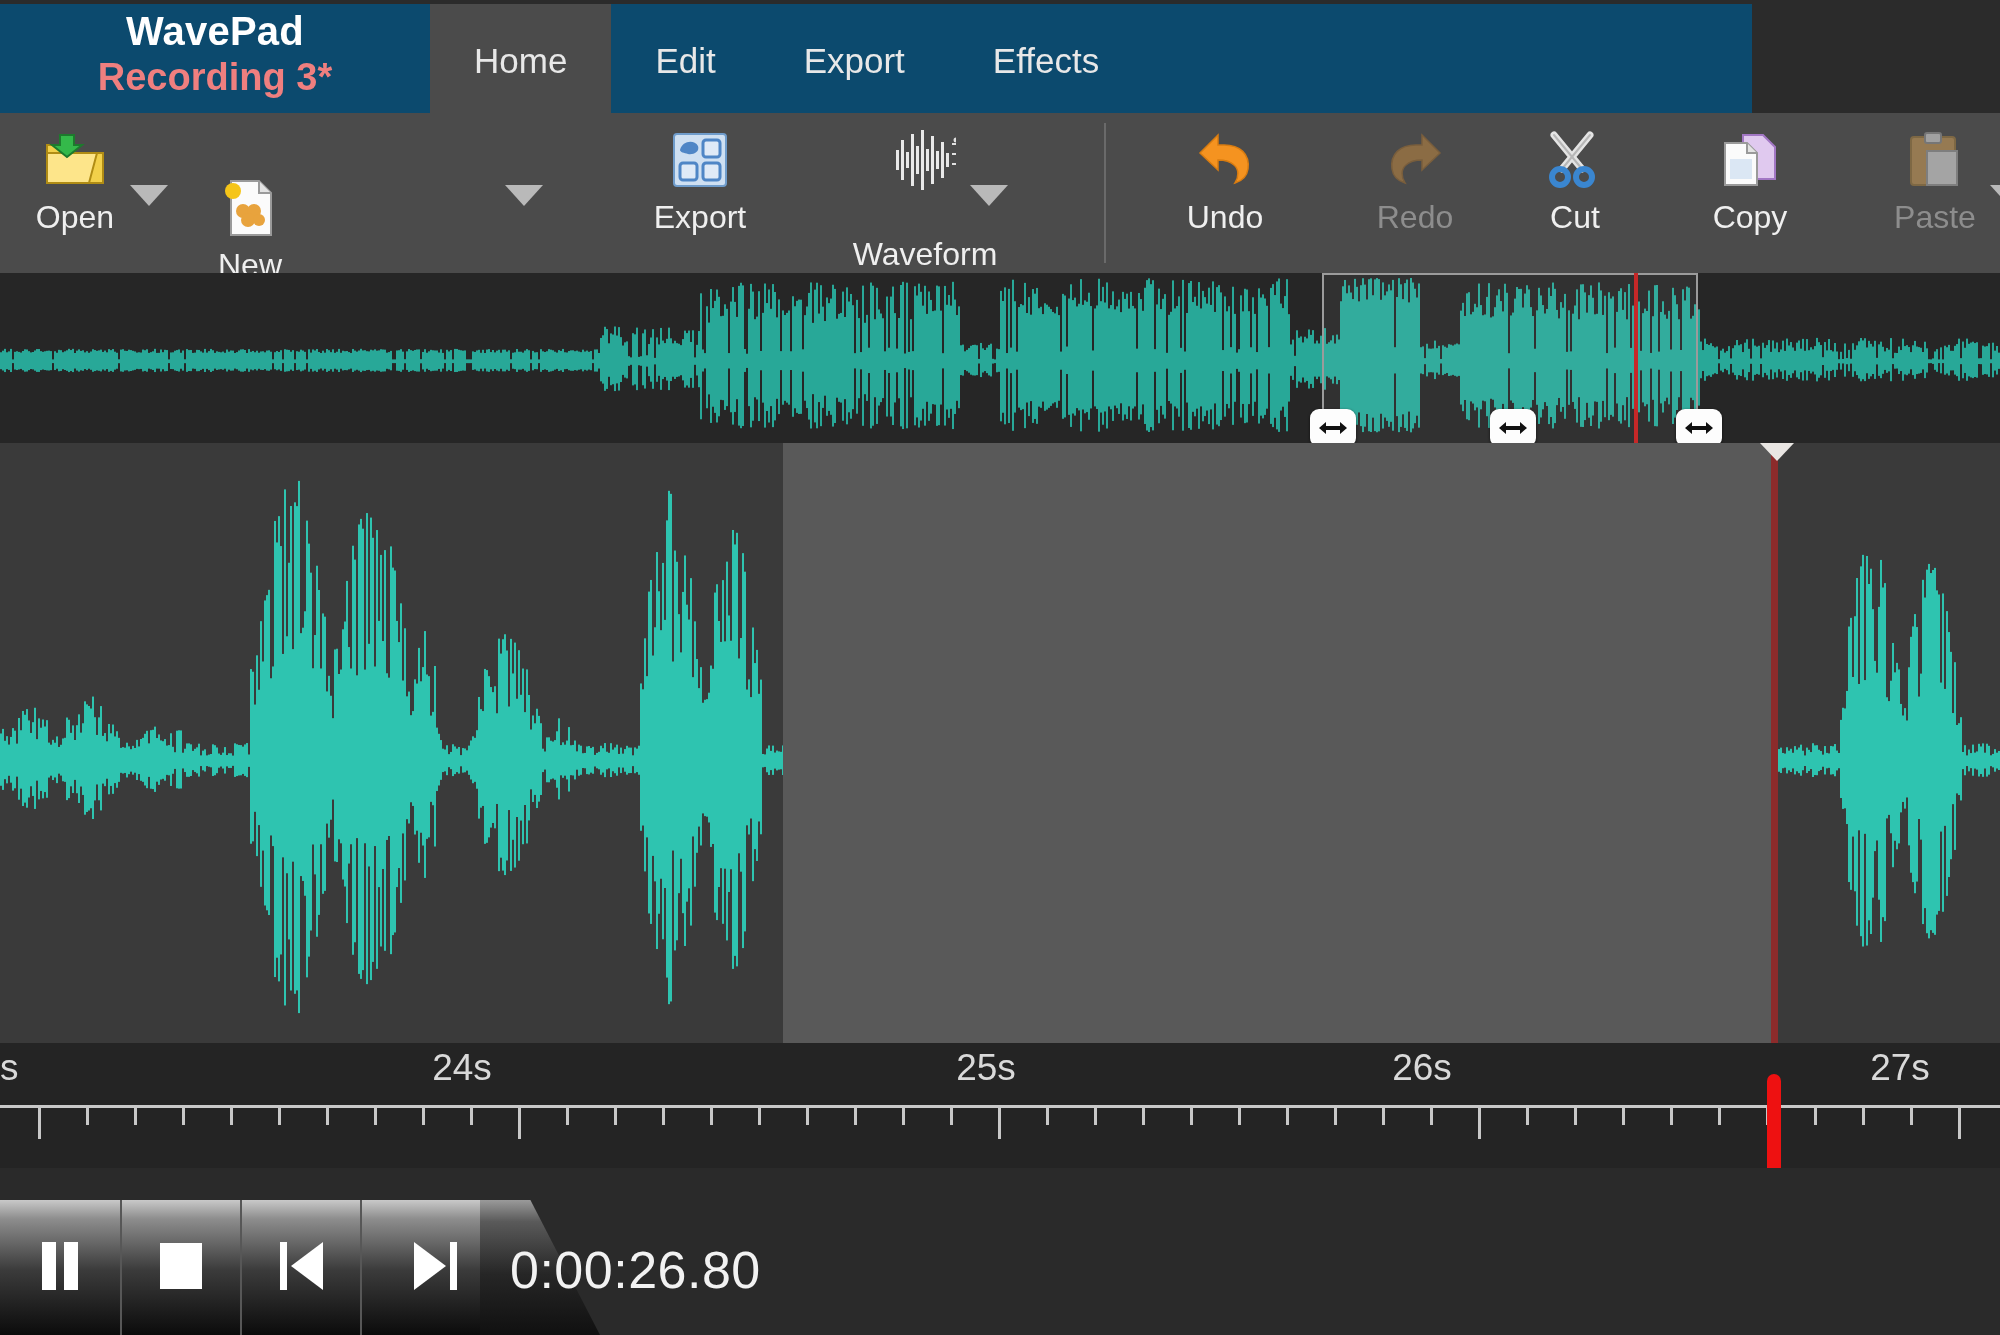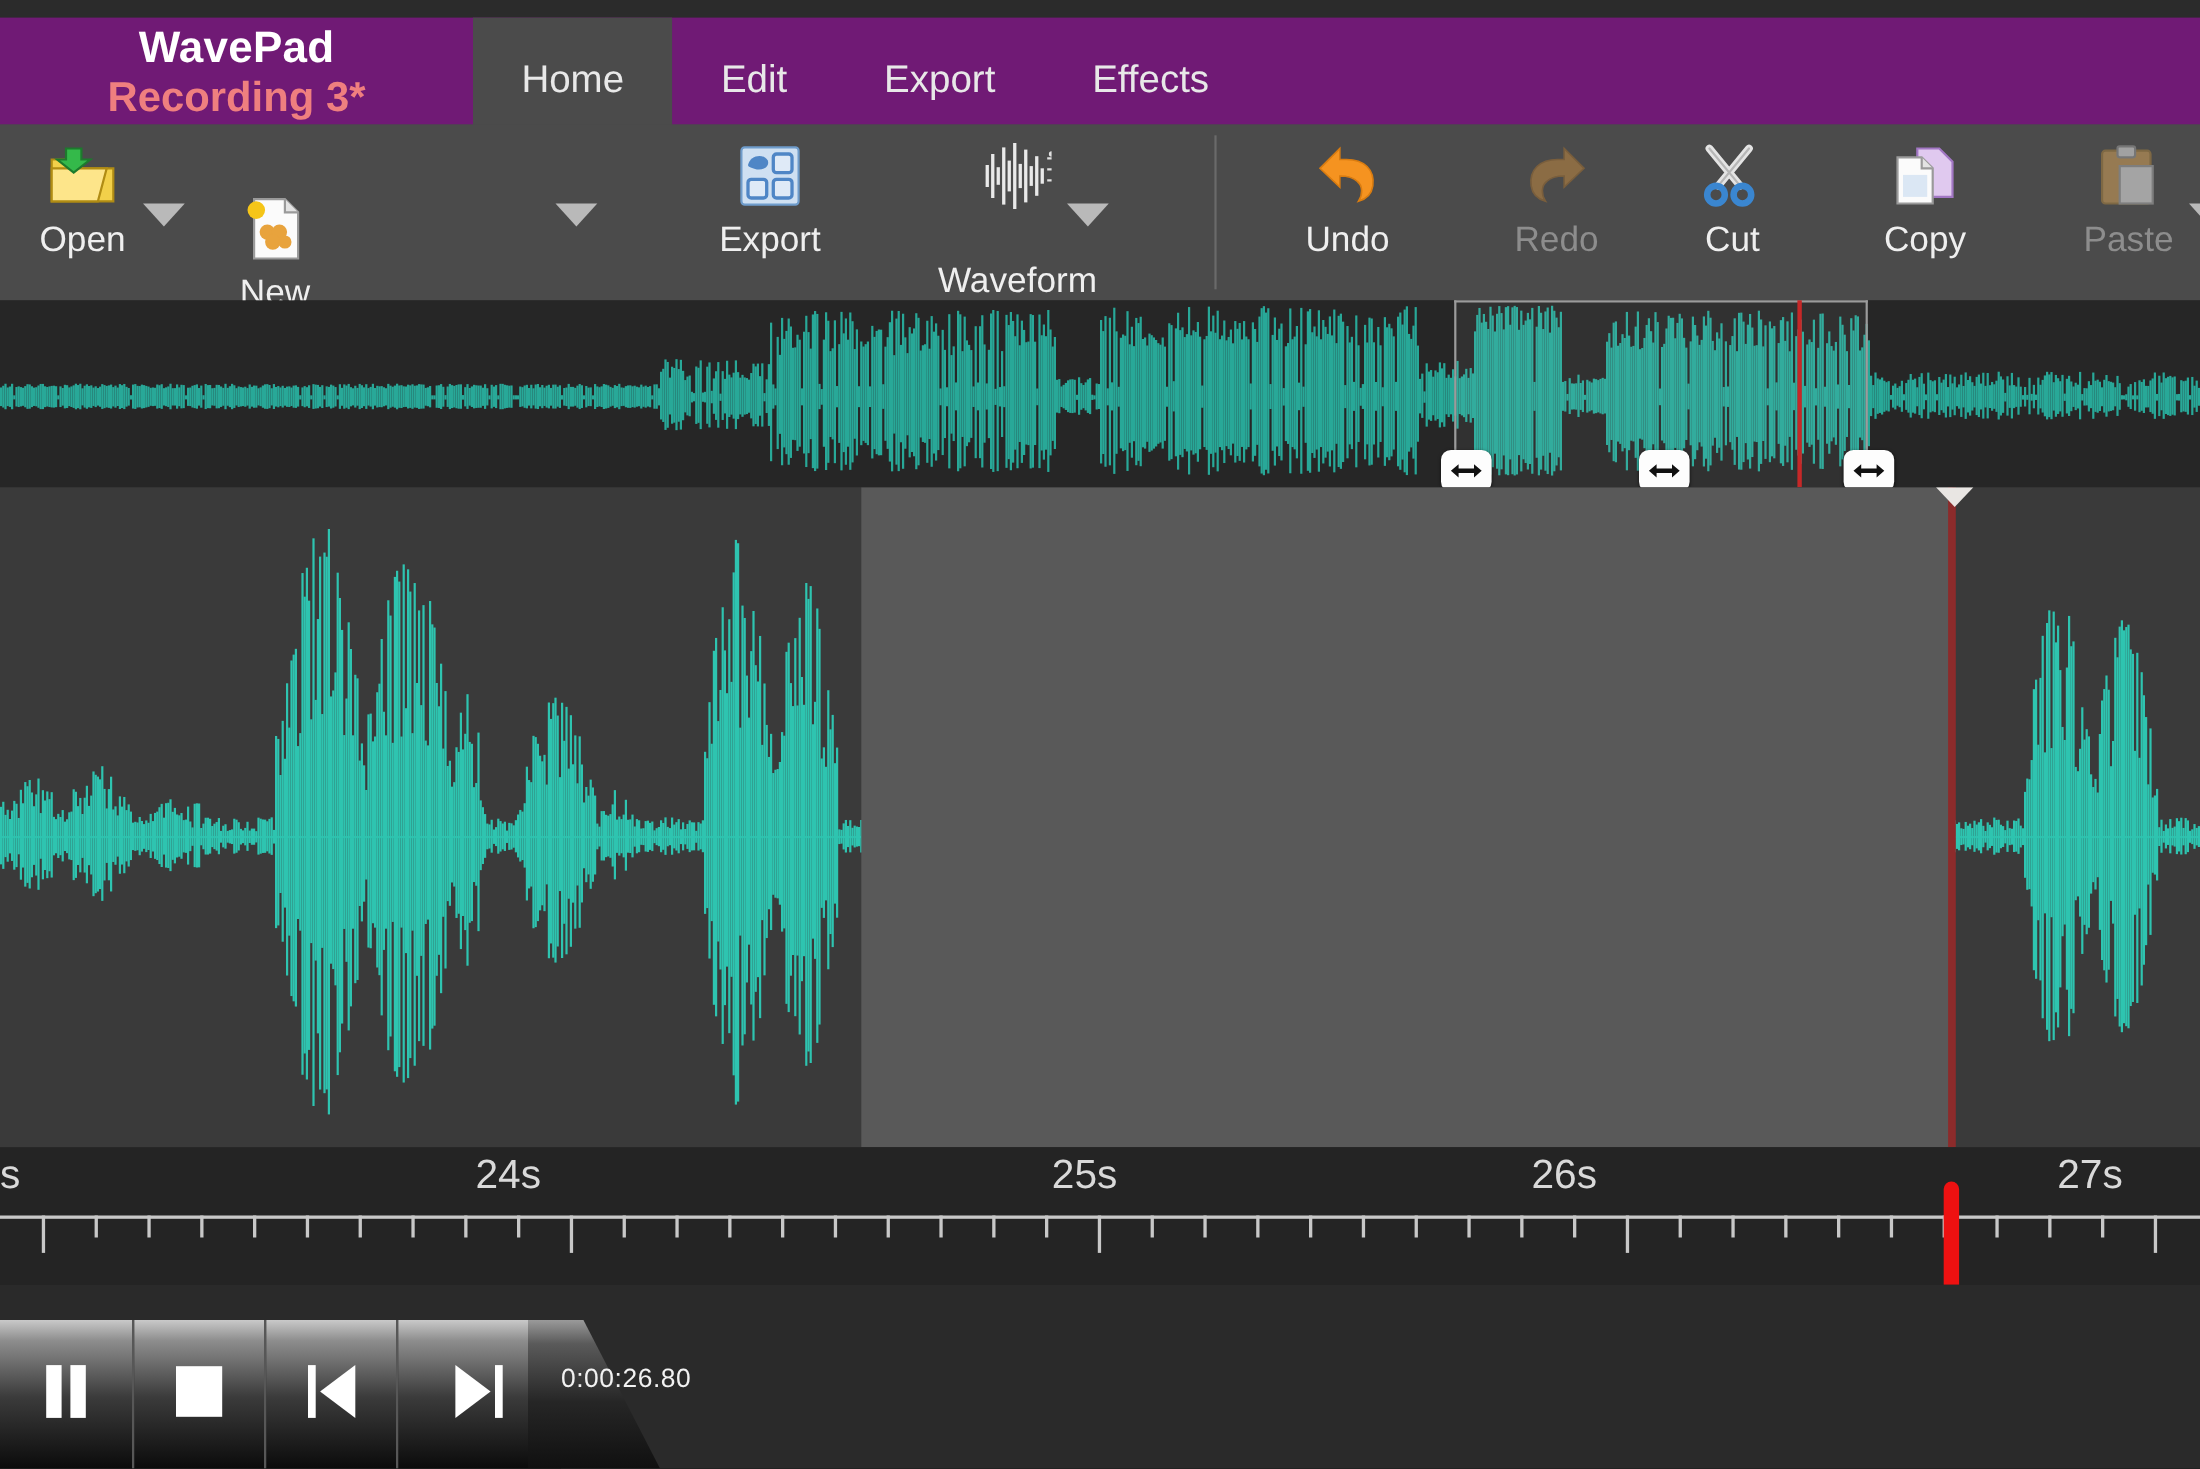--- a/index.html
+++ b/index.html
@@ -4,21 +4,21 @@
 <style>
   html,body{margin:0;padding:0;background:#1c1c1c;}
   body{
     width:2000px;height:1335px;overflow:hidden;
     font-family:"Liberation Sans","DejaVu Sans",sans-serif;
     -webkit-font-smoothing:antialiased;
   }
   .app{position:relative;width:2000px;height:1335px;background:#2b2b2b;}
 
   
-  .titlebar{position:absolute;left:0;top:16px;width:2000px;height:113px;background:#701a75;}
+  .titlebar{position:absolute;left:0;top:4px;width:1752px;height:113px;background:#0c4a6e;}
   .brand{position:absolute;left:0;top:0;width:430px;height:113px;}
   .brand-name{position:absolute;width:430px;top:5px;text-align:center;
     color:#ffffff;font-size:40px;font-weight:bold;letter-spacing:.2px;}
   .brand-file{position:absolute;width:430px;top:52px;text-align:center;
     color:#ef7f7f;font-size:38px;font-weight:bold;}
   .tabs{position:absolute;left:430px;top:0;height:113px;display:flex;align-items:stretch;}
   .tab{display:flex;align-items:center;justify-content:center;
     color:#e8e8e8;font-size:35px;padding:0 44px;height:113px;box-sizing:border-box;}
   .tab.active{background:#4b4b4b;}
 
@@ -65,21 +65,21 @@
   .transport{position:absolute;left:0;top:1200px;height:135px;display:flex;align-items:stretch;}
   .tbtn{width:120px;height:135px;display:flex;align-items:center;justify-content:center;
     background:linear-gradient(180deg,#c9c9c9 0%,#8d8d8d 14%,#3b3b3b 52%,#0b0b0b 100%);
     border-left:2px solid #575757;box-sizing:border-box;}
   .tbtn:first-child{border-left:none;}
   .tbtn.last{width:150px;
     background:linear-gradient(180deg,#c9c9c9 0%,#8d8d8d 14%,#3b3b3b 52%,#0b0b0b 100%);}
   .tcurve{position:absolute;left:480px;top:1200px;width:120px;height:135px;
     background:linear-gradient(180deg,#9a9a9a 0%,#5a5a5a 16%,#262626 55%,#101010 100%);
     clip-path:polygon(0 0,42% 0,100% 100%,0 100%);}
-  .timecode{position:absolute;left:510px;top:1240px;color:#f2f2f2;font-size:24px;letter-spacing:.5px;}
+  .timecode{position:absolute;left:510px;top:1240px;color:#f2f2f2;font-size:52px;letter-spacing:.5px;}
 </style>
 </head>
 <body>
 
 <div class="app">
 
   <div class="titlebar">
     <div class="brand">
       <div class="brand-name">WavePad</div>
       <div class="brand-file">Recording 3*</div>

